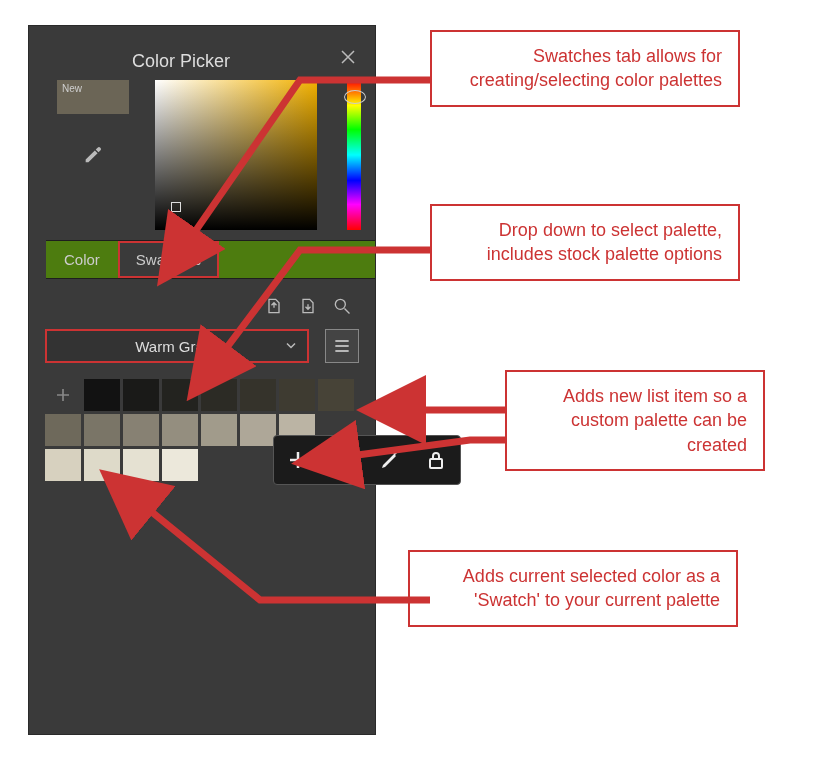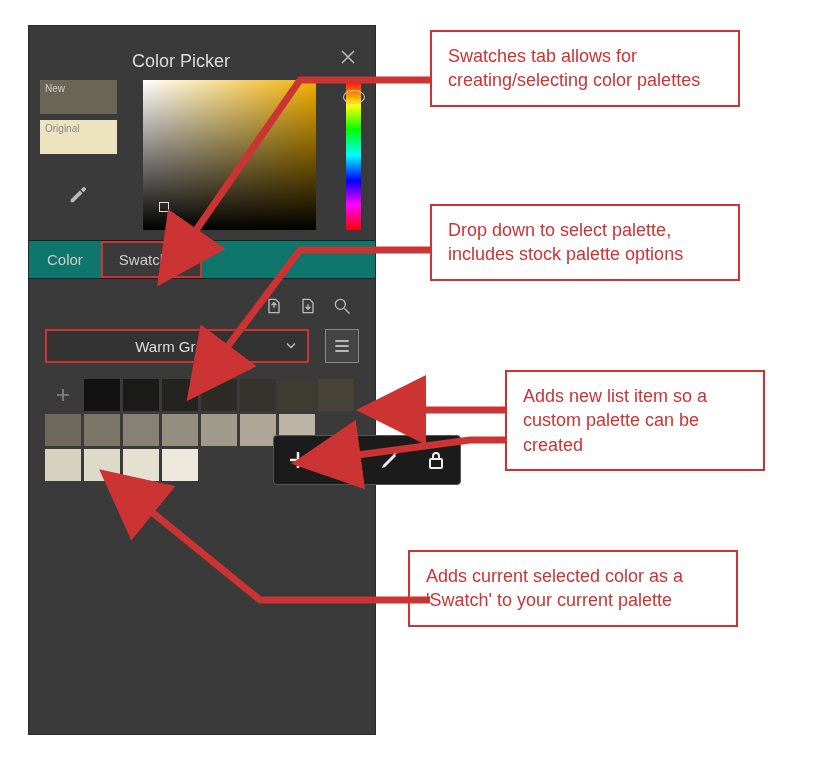--- a/index.html
+++ b/index.html
@@ -37,21 +37,21 @@
     width: 30px;
     height: 30px;
     display: flex;
     align-items: center;
     justify-content: center;
     cursor: pointer;
   }
   .close-btn svg { stroke: #bbb; }
   .picker-area {
     display: flex;
-    padding: 8px 14px 10px 11px;
+    padding: 8px 14px 10px 28px;
     gap: 26px;
     text-align: right;
   }
   .new-orig {
     display: flex;
     flex-direction: column;
     gap: 6px;
     width: 80px;
   }
   .color-chip {
@@ -95,23 +95,24 @@
     position: relative;
     margin-left: 4px;
   }
   .hue-cursor {
     position:absolute; left:-3px; top:10px;
     width:22px; height:14px;
     border:1.5px solid #ccc; border-radius:50%;
   }
   .tabbar {
     display: flex;
-    background: #0f766e;
+    background: #4d7c0f;
     border-top: 1px solid #1e1e1e;
     border-bottom: 1px solid #1e1e1e;
+    margin-left: 17px;
   }
   .tab {
     padding: 10px 18px;
     font-size: 15px;
     color: #ccc;
     cursor: pointer;
   }
   .tab.active {
     background: #3a3a3a;
   }
@@ -199,21 +200,21 @@
   }
   
   .callout {
     position:absolute;
     border: 2px solid #c33;
     background:#fff;
     color:#c33;
     font-size:18px;
     line-height:1.35;
     padding: 12px 16px;
-    text-align:left;
+    text-align:right;
   }
   .c1 { left:430px; top:30px;  width:310px; }
   .c2 { left:430px; top:190px; width:310px;margin-top:14px; }
   .c3 { left:505px; top:370px; width:260px; }
   .c4 { left:408px; top:550px; width:330px; }
   svg.arrow { position:absolute; overflow:visible; pointer-events:none; }
 </style>
 </head>
 <body>
 
@@ -224,23 +225,20 @@
       <svg width="16" height="16" viewBox="0 0 16 16">
           <path d="M2 2 L14 14 M14 2 L2 14" stroke="#bbb" stroke-width="1.5"></path>
         </svg>
     </div>
   </div>
 
   <div class="picker-area">
     <div class="new-orig">
       <div class="color-chip chip-new">
         <span>New</span>
-      </div>
-      <div class="color-chip chip-orig">
-        <span>Original</span>
       </div>
       <div class="eyedrop">
         <svg width="22" height="22" viewBox="0 0 24 24">
             <path d="M4 20 L4 17 L14 7 L17 10 L7 20 Z M15 6 L18 9 L20 7 C21 6 21 5 20 4 C19 3 18 3 17 4 Z" fill="#bbb"></path>
           </svg>
       </div>
     </div>
     <div class="sat-field">
       <div class="sat-cursor"></div>
     </div>

